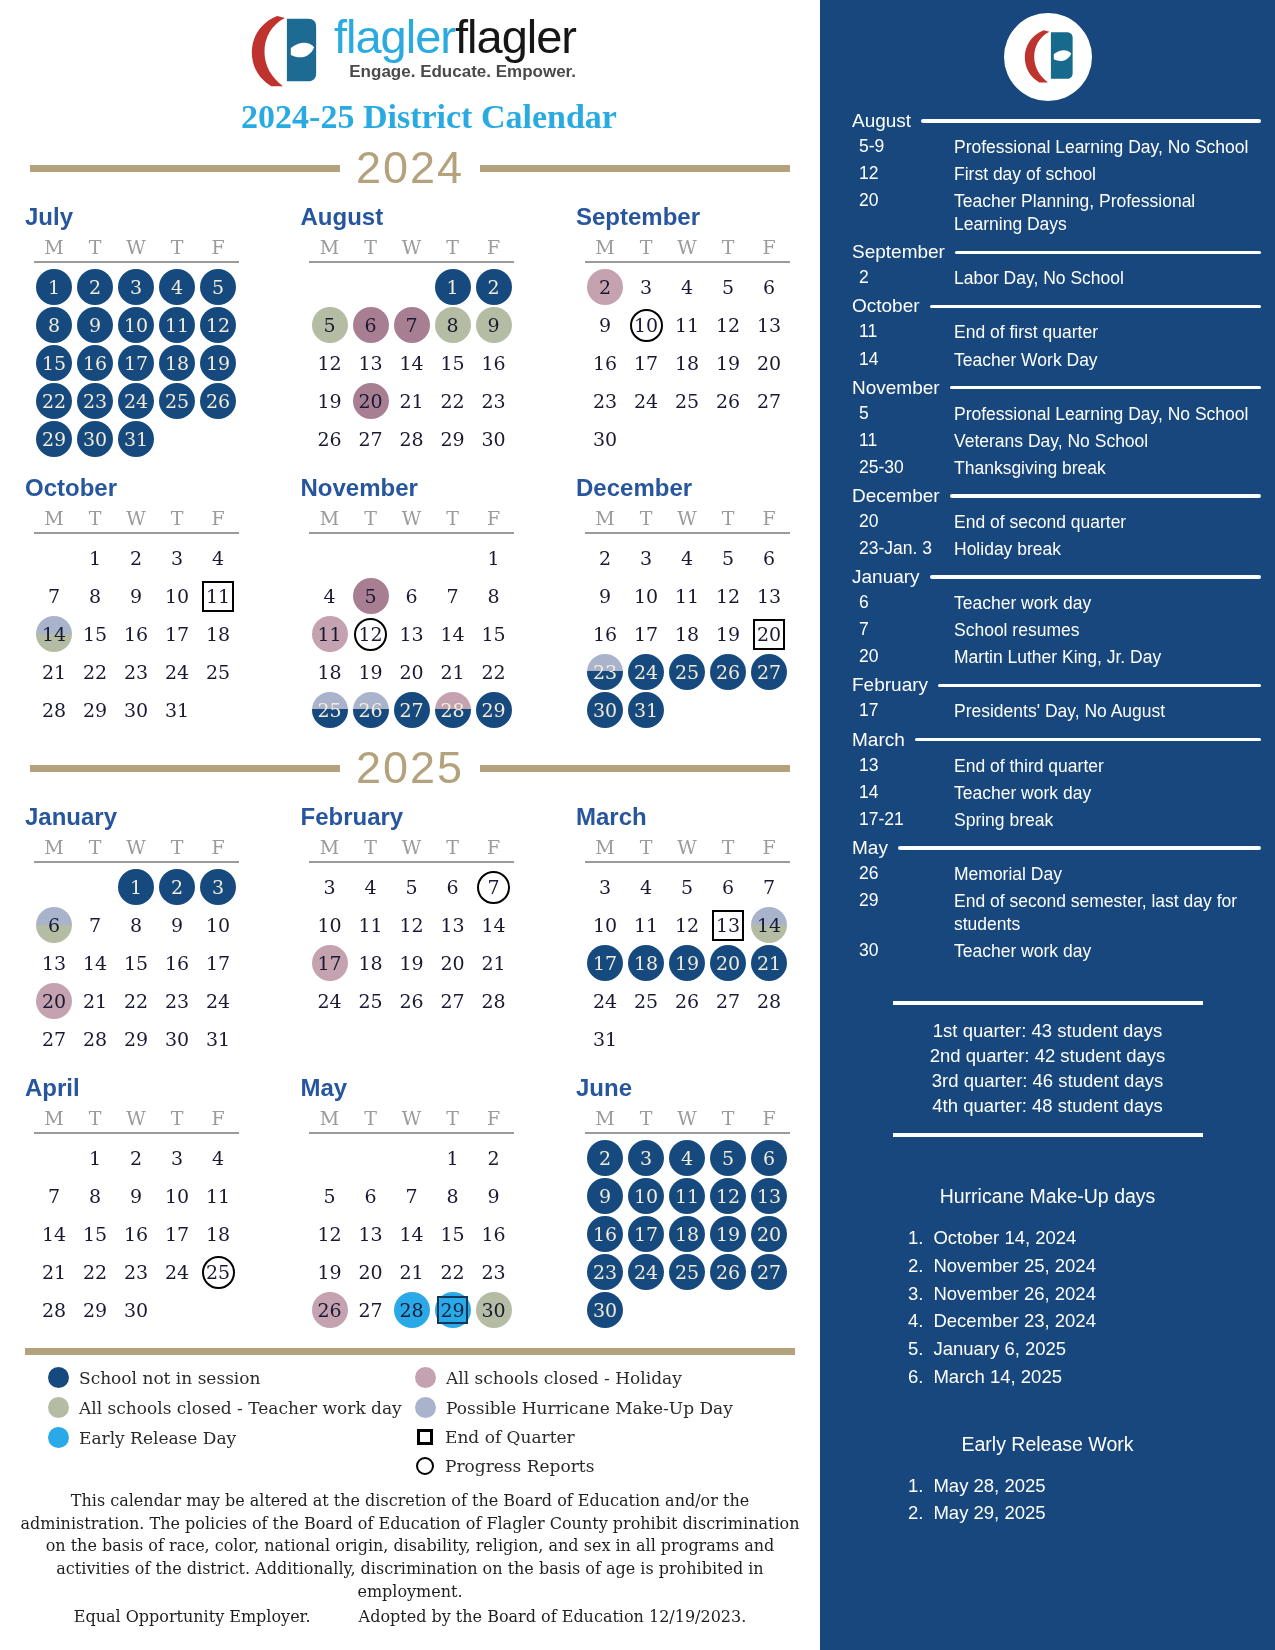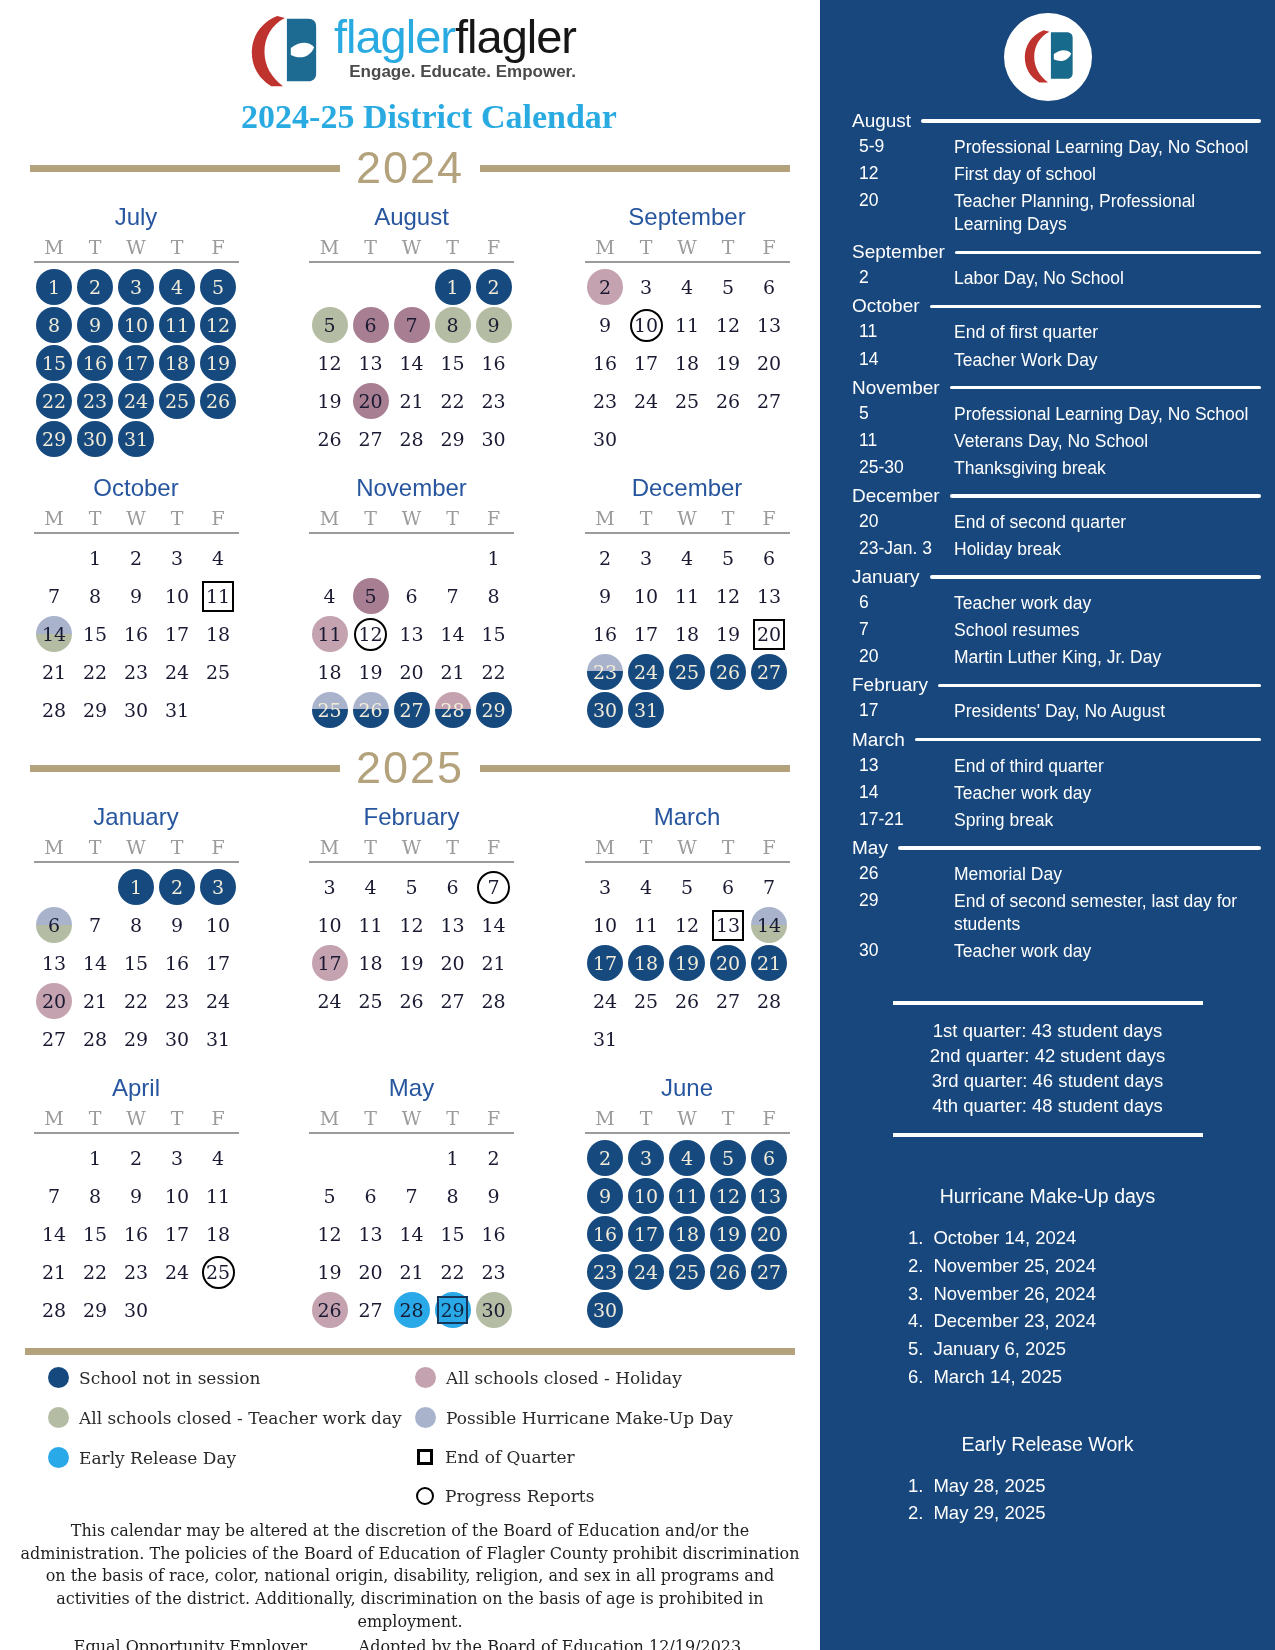--- a/index.html
+++ b/index.html
@@ -26,21 +26,21 @@
 
   
   .year-sep{display:flex;align-items:center;gap:16px;margin:6px 30px 0;}
   .year-sep .line{flex:1;height:7px;background:var(--tan);}
   .year-sep .year{font-size:45px;color:var(--tan);letter-spacing:2px;}
 
   
   .months{display:grid;grid-template-columns:repeat(3,222px);justify-content:space-between;
           padding:0 22px 0 25px;}
   .month{height:271px;}
-  .month-title{text-align:center;color:var(--month-blue);font-size:24px;font-weight:normal;
+  .month-title{color:var(--month-blue);font-size:24px;font-weight:bold;
                margin:9px 0 5px;}
   .wk-wrap{width:205px;margin:0 auto;border-bottom:2.5px solid #9b9b9b;padding-bottom:3px;}
   .wk-head{display:grid;grid-template-columns:repeat(5,41px);}
   .wk-head span{text-align:center;font-family:"DejaVu Serif",serif;font-size:19px;color:#9b9b9b;}
   .days{display:grid;grid-template-columns:repeat(5,41px);grid-auto-rows:38px;width:205px;
         margin:5px auto 0;}
   .day{display:flex;align-items:center;justify-content:center;}
   .bubble{width:36px;height:36px;border-radius:50%;display:flex;align-items:center;
           justify-content:center;font-family:"DejaVu Serif",serif;font-size:19px;color:var(--ink);}
   .t-plain{background:none;}
@@ -56,21 +56,21 @@
   .t-eoq{background:none;}
   .t-eoq .sq{min-width:29px;height:31px;border:2.5px solid #000;display:flex;align-items:center;
              justify-content:center;padding:0 2px;}
   .t-early-eoq{background:var(--early);}
   .t-early-eoq .sq{min-width:26px;height:28px;border:2.5px solid #16365c;display:flex;
              align-items:center;justify-content:center;padding:0 1px;color:#10233f;}
 
   
   .tan-rule{height:7px;background:var(--tan);margin:12px 25px 12px;}
   .legend{display:flex;margin-left:48px;}
-  .leg-col{display:flex;flex-direction:column;gap:19px;}
+  .leg-col{display:flex;flex-direction:column;gap:9px;}
   .leg-col.left{width:367px;}
   .leg-item{display:flex;align-items:center;gap:10px;font-family:"DejaVu Serif",serif;
             font-size:17px;color:#2a2a2a;}
   .leg-dot{width:21px;height:21px;border-radius:50%;flex:0 0 auto;}
   .leg-sq{width:16px;height:16px;border:3px solid #000;flex:0 0 auto;margin:0 2px;}
   .leg-circ{width:18px;height:18px;border:2.5px solid #000;border-radius:50%;flex:0 0 auto;margin:0 1px;}
   .disclaimer{width:785px;margin:14px auto 0;text-align:center;font-family:"DejaVu Serif",serif;
               font-size:16px;line-height:1.42;color:#1e1e1e;}
   .foot-line{display:flex;justify-content:center;gap:48px;font-family:"DejaVu Serif",serif;
              font-size:16px;color:#1e1e1e;margin-top:3px;}

